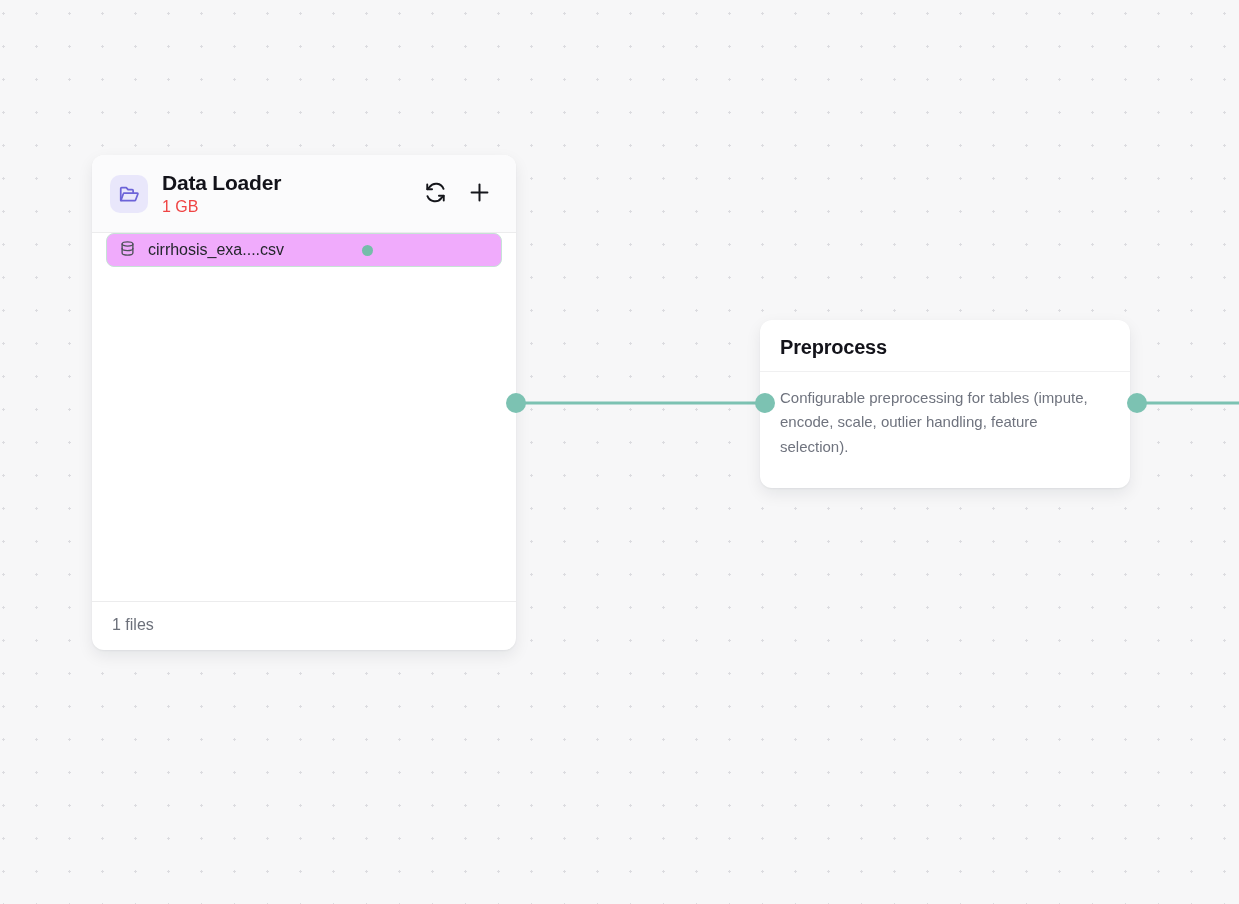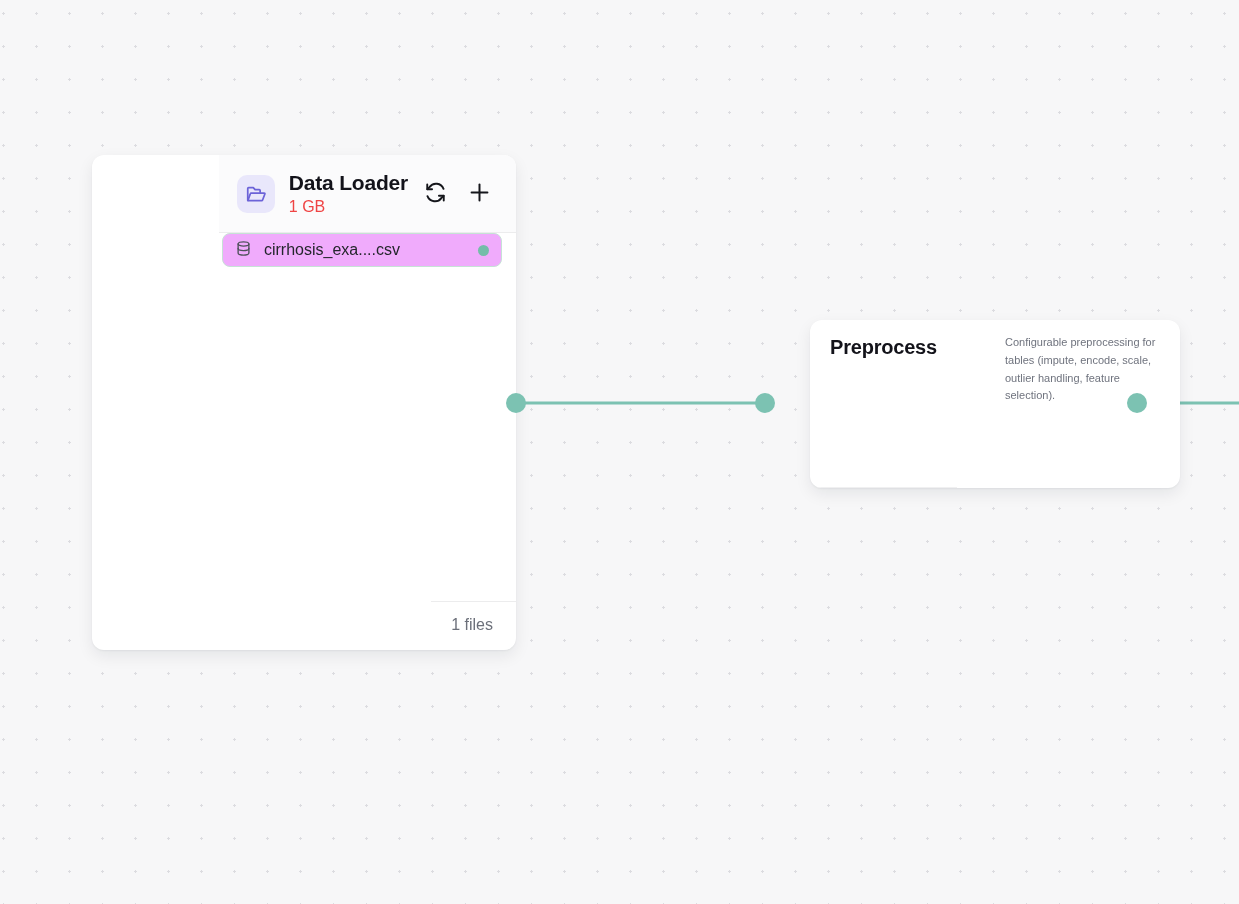--- a/index.html
+++ b/index.html
@@ -44,21 +44,20 @@
 
   
   #data-loader-node {
     left: 92px;
     top: 155px;
     width: 424px;
     height: 495px;
     display: flex;
     flex-direction: column;
     overflow: hidden;
-    align-items: flex-end;
   }
   .dl-header {
     display: flex;
     align-items: center;
     gap: 14px;
     padding: 16px 22px 16px 18px;
     background: #fbfbfc;
     border-bottom: 1px solid #ececed;
     flex: 0 0 auto;
   }
@@ -154,44 +153,43 @@
   .dl-footer {
     flex: 0 0 auto;
     border-top: 1px solid #ececed;
     padding: 14px 23px 16px 20px;
     font-size: 16px;
     color: #6c707a;
   }
 
   
   #preprocess-node {
-    left: 810px;
+    left: 760px;
     top: 320px;
     width: 370px;
     height: 168px;
     display: flex;
-    flex-direction: row;
-    overflow: hidden;
-    gap: 28px;
+    flex-direction: column;
+    overflow: hidden;
   }
   .pp-header {
     padding: 16px 20px 12px 20px;
     border-bottom: 1px solid #f0f0f1;
     flex: 0 0 auto;
   }
   .pp-title {
     font-size: 20px;
     font-weight: bold;
     color: #13131a;
     letter-spacing: -0.2px;
     line-height: 1.15;
   }
   .pp-body {
     padding: 14px 20px 16px 20px;
-    font-size: 11px;
+    font-size: 15px;
     line-height: 1.62;
     color: #6f737e;
     flex: 1 1 auto;
   }
 
   
   .handle {
     position: absolute;
     width: 20px;
     height: 20px;

